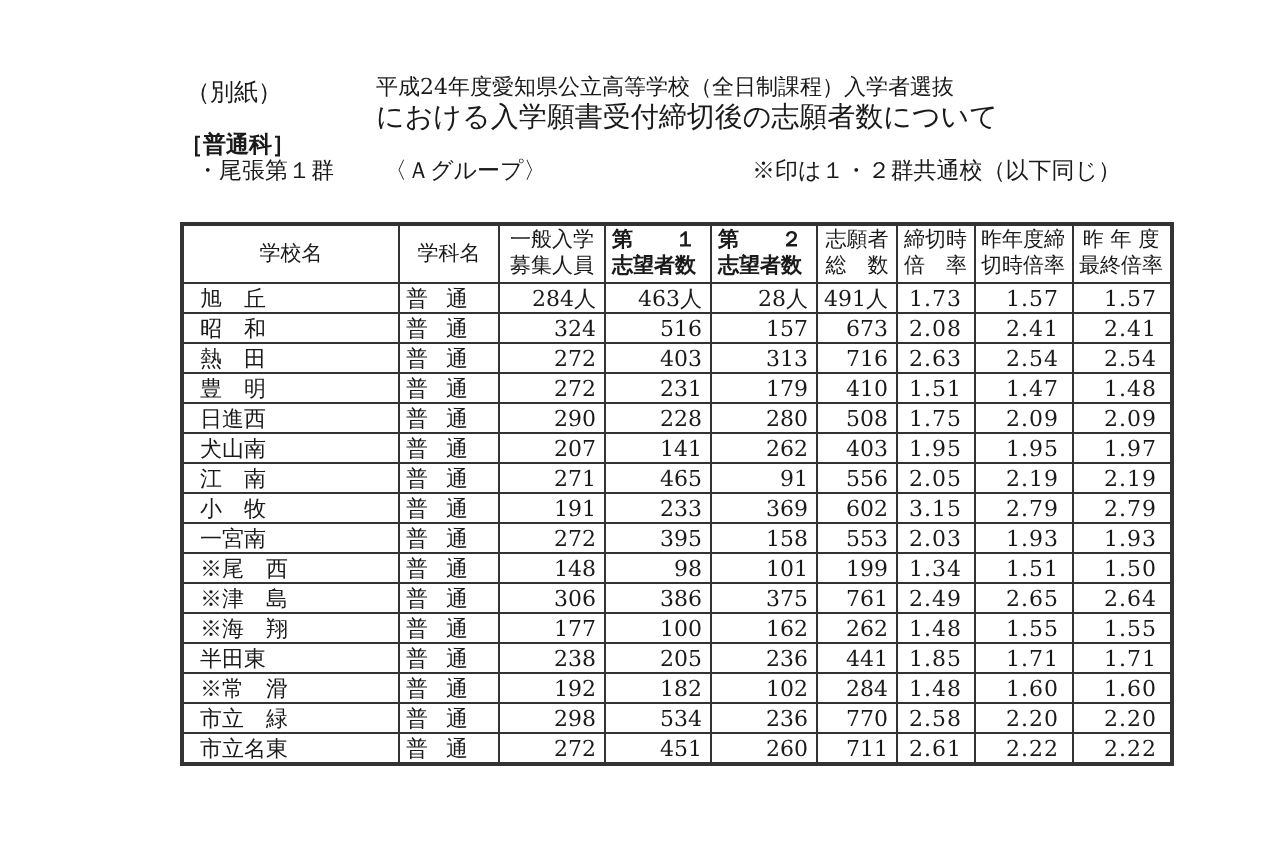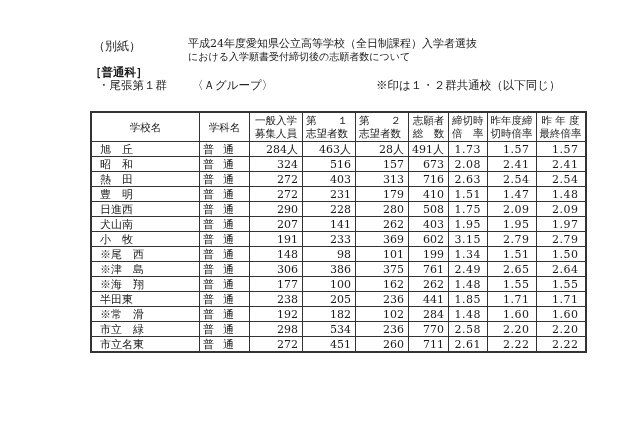--- a/index.html
+++ b/index.html
@@ -1,31 +1,31 @@
 <!DOCTYPE html>
 <html><head>
 <meta charset="utf-8">
 <style>
   html, body { margin:0; padding:0; background:#ffffff; }
   body { width:640px; height:426px; position:relative; overflow:hidden;
          font-family:"DejaVu Serif","Liberation Serif",serif; color:#1a1a1a; }
   .abs { position:absolute; white-space:nowrap;text-align:center; }
   .note { left:93px; top:38px; font-size:12px; }
   .title1 { left:188px; top:36px; font-size:11px; }
-  .title2 { left:188px; top:50px; font-size:10px; }
+  .title2 { left:188px; top:50px; font-size:14px; }
   .section { left:90px; top:65px; font-size:11.5px; font-weight:bold; }
   .group { left:98px; top:78px; font-size:11.5px; }
   .agroup { left:192px; top:78px; font-size:11.5px; }
   .remark { left:376px; top:78px; font-size:11.5px; }
   table { position:absolute; left:90px; top:91px; border-collapse:collapse;
           font-size:11px; line-height:1;margin-top:20px; }
   th, td { border:1px solid #333; padding:0 3px; height:14px; white-space:nowrap; }
   table { border:2px solid #333; }
   th { font-weight:normal; font-size:10.5px; height:28px; line-height:13px; text-align:center; }
-  th.l { text-align:left; }
+  th.l { text-align:left;font-weight:bold; }
   td.name { text-align:left; padding-left:8px; }
   td.dept { text-align:left; letter-spacing:9px; }
   td.num { text-align:right; padding-right:4px; }
   td.rate { text-align:center; letter-spacing:0.5px; }
   td.rr { text-align:right; padding-right:6px; letter-spacing:0.5px; }
   .c1{width:101px}.c2{width:43px}.c3{width:46px}.c4{width:46px}.c5{width:46px}
   .c6{width:25px}.c7{width:28px}.c8{width:41px}.c9{width:40px}
 </style>
 </head>
 <body>
@@ -113,31 +113,53 @@
         <td class="dept">普通</td>
         <td class="num">207</td>
         <td class="num">141</td>
         <td class="num">262</td>
         <td class="num">403</td>
         <td class="rate">1.95</td>
         <td class="rr">1.95</td>
         <td class="rr">1.97</td>
       </tr>
       <tr>
+        <td class="name">江　南</td>
+        <td class="dept">普通</td>
+        <td class="num">271</td>
+        <td class="num">465</td>
+        <td class="num">91</td>
+        <td class="num">556</td>
+        <td class="rate">2.05</td>
+        <td class="rr">2.19</td>
+        <td class="rr">2.19</td>
+      </tr>
+      <tr>
         <td class="name">小　牧</td>
         <td class="dept">普通</td>
         <td class="num">191</td>
         <td class="num">233</td>
         <td class="num">369</td>
         <td class="num">602</td>
         <td class="rate">3.15</td>
         <td class="rr">2.79</td>
         <td class="rr">2.79</td>
       </tr>
       <tr>
+        <td class="name">一宮南</td>
+        <td class="dept">普通</td>
+        <td class="num">272</td>
+        <td class="num">395</td>
+        <td class="num">158</td>
+        <td class="num">553</td>
+        <td class="rate">2.03</td>
+        <td class="rr">1.93</td>
+        <td class="rr">1.93</td>
+      </tr>
+      <tr>
         <td class="name">※尾　西</td>
         <td class="dept">普通</td>
         <td class="num">148</td>
         <td class="num">98</td>
         <td class="num">101</td>
         <td class="num">199</td>
         <td class="rate">1.34</td>
         <td class="rr">1.51</td>
         <td class="rr">1.50</td>
       </tr>

